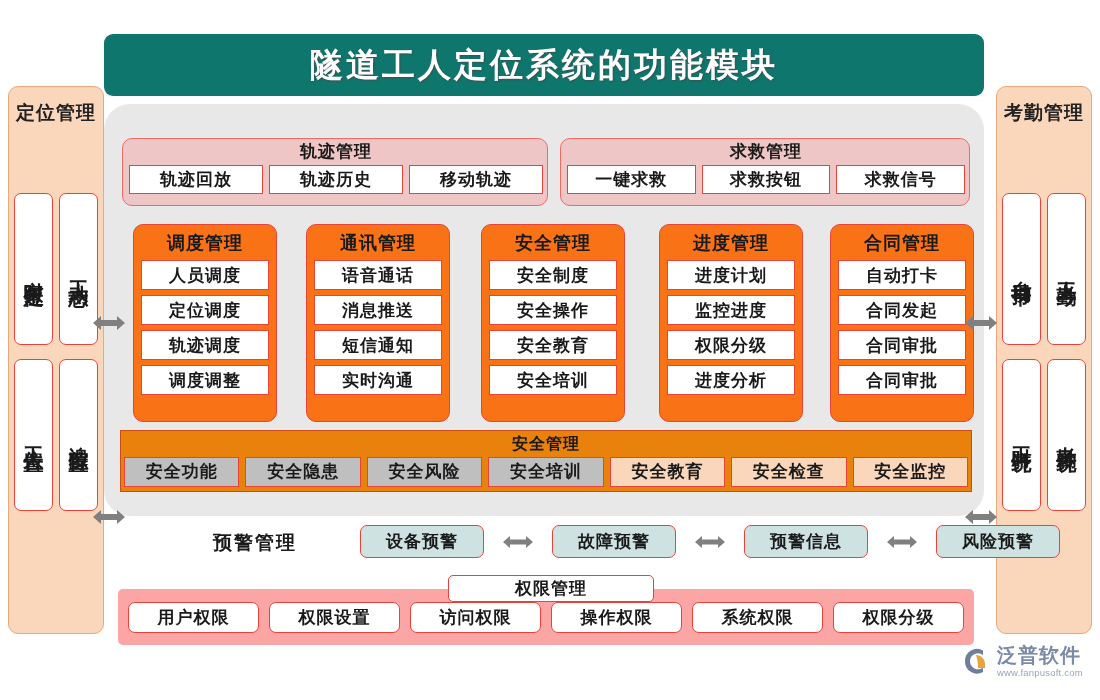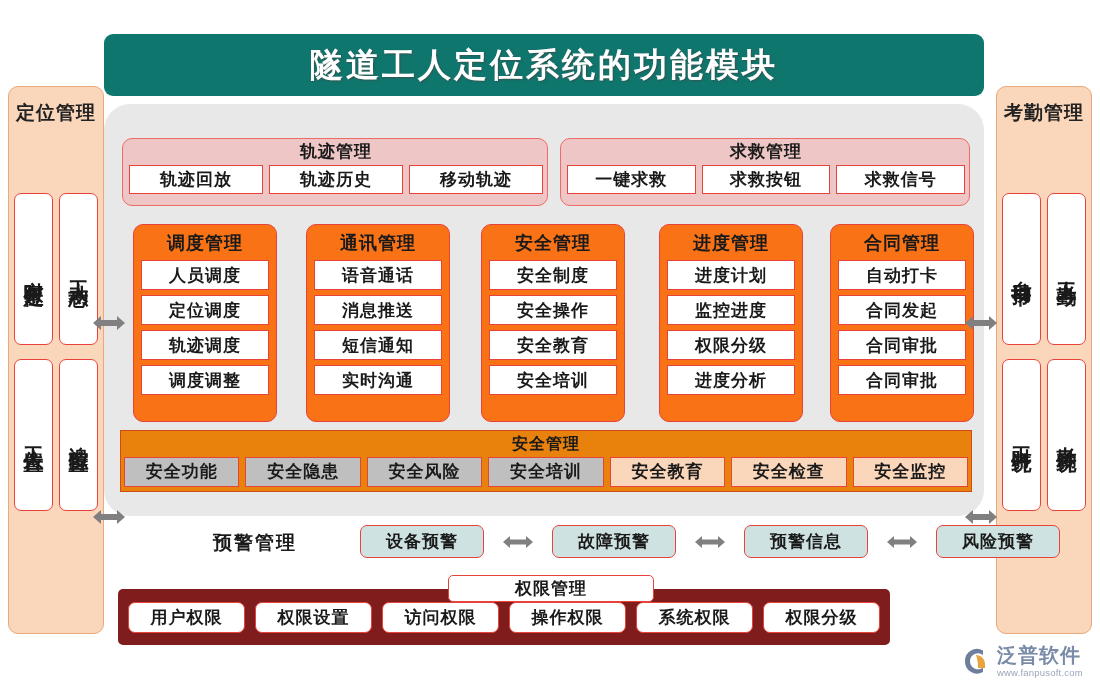--- a/index.html
+++ b/index.html
@@ -204,22 +204,22 @@
     border: 1.6px solid #E8433B;
     border-radius: 5px;
     display: flex; align-items: center; justify-content: center;
     font-size: 17px; font-weight: bold; color: #1a1a1a;
     letter-spacing: 1px;
     z-index: 3;
   }
   .perm-bar {
     position: absolute;
     left: 118px; top: 589px;
-    width: 772px; height: 56px;
-    background: #7f1d1d;
+    width: 856px; height: 56px;
+    background: #fca5a5;
     border-radius: 5px;
     display: flex; align-items: center;
     gap: 10px;
     padding: 0 10px;
   }
   .perm-item {
     flex: 1; height: 31px;
     background: #ffffff;
     border: 1.6px solid #E8433B;
     border-radius: 7px;

